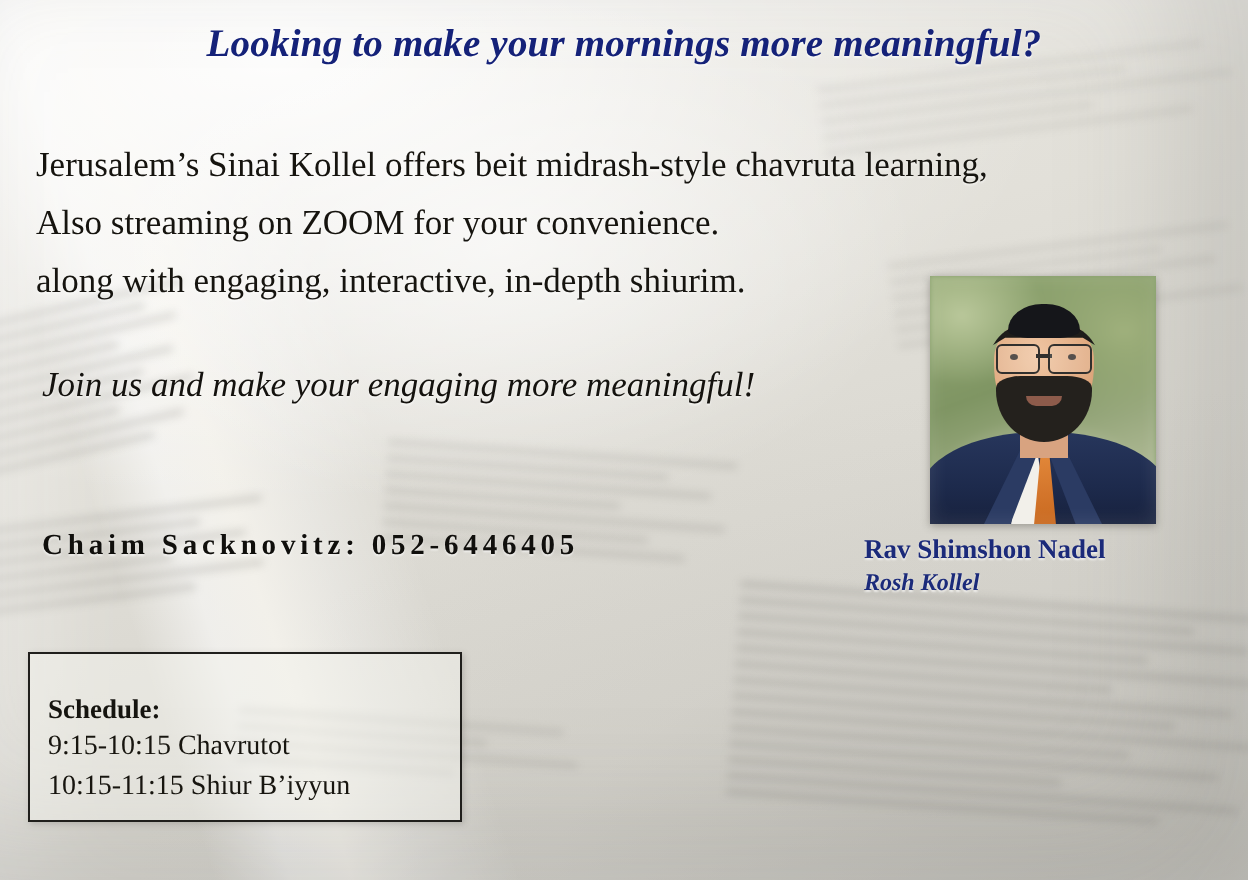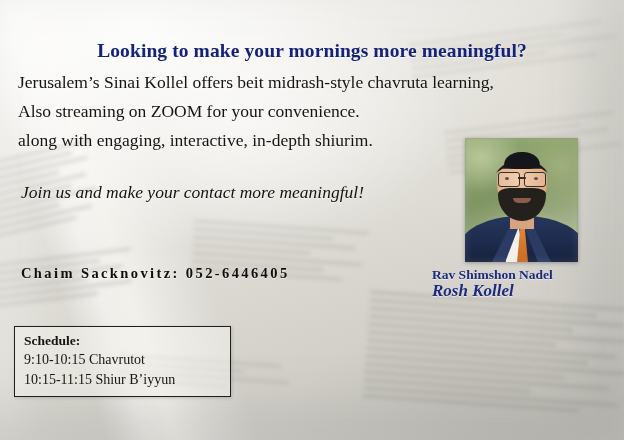--- a/index.html
+++ b/index.html
@@ -26,22 +26,22 @@
   .txblock.tilt{transform:rotate(-7deg);}
   .txblock.tilt2{transform:rotate(-13deg);}
   .txblock.tilt3{transform:rotate(4deg);}
   .gloss{position:absolute;inset:0;pointer-events:none;
     background:radial-gradient(ellipse 300px 190px at 40% 28%, rgba(255,255,255,.55),rgba(255,255,255,0) 70%);}
   .vign{position:absolute;inset:0;pointer-events:none;
     box-shadow:inset -38px -26px 60px rgba(120,118,112,.22), inset 20px 12px 50px rgba(255,255,255,.35);}
 
   
   .headline{
-    position:absolute;left:0;right:0;top:40px;text-align:center;
-    font-weight:bold;font-size:19.5px;
+    position:absolute;left:0;right:0;top:12px;text-align:center;
+    font-weight:bold;font-style:italic;font-size:19.5px;
     color:#152279;letter-spacing:.1px;
     text-shadow:0 1px 1px rgba(255,255,255,.7);
   }
   .body-lines{position:absolute;left:18px;top:68px;width:430px;}
   .bline{font-size:17.5px;color:#16140f;line-height:29px;white-space:nowrap;
          text-shadow:0 1px 1px rgba(255,255,255,.55);}
   .joinline{
     position:absolute;left:21px;top:182px;
     font-style:italic;font-size:17.5px;color:#14120e;white-space:nowrap;
     text-shadow:0 1px 1px rgba(255,255,255,.6);
@@ -50,21 +50,21 @@
   .cline{
     font-weight:bold;font-size:14.5px;letter-spacing:2.4px;color:#100f0c;
     line-height:25px;white-space:nowrap;
     text-shadow:0 1px 1px rgba(255,255,255,.6);
   }
 
   
   .schedule{
     position:absolute;left:14px;top:326px;width:198px;
     border:1.6px solid #201f1c;
-    padding:4px 8px 7px 9px;
+    padding:18px 8px 7px 9px;
     background:rgba(244,243,238,.50);
     box-shadow:1px 1px 3px rgba(90,88,82,.25);
   }
   .sched-title{font-weight:bold;font-size:13.5px;color:#15140f;line-height:19px;}
   .sched-row{font-size:14px;color:#17150f;line-height:19.5px;white-space:nowrap;}
 
   
   .photo-wrap{
     position:absolute;left:465px;top:138px;width:113px;height:124px;
     box-shadow:0 1px 4px rgba(80,78,72,.45);
@@ -111,21 +111,21 @@
   .gl.l{left:2px;} .gl.r{right:2px;}
   .glbridge{position:absolute;left:22px;top:5px;width:8px;height:1.6px;background:#31302e;}
   .eye{position:absolute;top:39px;width:4px;height:3px;background:#3b3430;border-radius:50%;}
   .eye.l{left:40px;} .eye.r{right:40px;}
   .photo-soft{position:absolute;inset:0;backdrop-filter:none;
     box-shadow:inset 0 0 10px rgba(255,255,255,.12);}
 
   .caption{position:absolute;left:432px;top:266px;width:192px;text-align:left;}
   .cap1{font-weight:bold;font-size:13.5px;color:#1b2a7a;line-height:17px;
         text-shadow:0 1px 1px rgba(255,255,255,.65);}
-  .cap2{font-weight:bold;font-style:italic;font-size:17px;color:#1b2a7a;line-height:16px;
+  .cap2{font-weight:bold;font-style:italic;font-size:12px;color:#1b2a7a;line-height:16px;
         text-shadow:0 1px 1px rgba(255,255,255,.65);}
 
   
   .logo{position:absolute;left:262px;top:358px;width:100px;text-align:center;}
   .logo svg{display:block;margin:0 auto;}
   .logo-text{
     margin-top:2px;font-size:13px;font-weight:bold;color:#1c1b18;
     letter-spacing:.6px;direction:rtl;
     text-shadow:0 1px 1px rgba(255,255,255,.6);
   }
@@ -207,29 +207,29 @@
   <div class="vign"></div>
 
   <div class="headline">Looking to make your mornings more meaningful?</div>
 
   <div class="body-lines">
     <div class="bline">Jerusalem’s Sinai Kollel offers beit midrash-style chavruta learning,</div>
     <div class="bline">Also streaming on ZOOM for your convenience.</div>
     <div class="bline">along with engaging, interactive, in-depth shiurim.</div>
   </div>
 
-  <div class="joinline">Join us and make your contact more meaningful!</div>
+  <div class="joinline">Join us and make your engaging more meaningful!</div>
 
   <div class="contact">
     <div class="cline">Chaim Sacknovitz: 052-6446405</div>
   </div>
 
   <div class="schedule">
     <div class="sched-title">Schedule:</div>
-    <div class="sched-row">9:10-10:15 Chavrutot</div>
+    <div class="sched-row">9:15-10:15 Chavrutot</div>
     <div class="sched-row">10:15-11:15 Shiur B’iyyun</div>
   </div>
 
   <div class="photo-wrap">
     <div class="photo">
       <div class="bg-green"></div>
       <div class="suit"></div>
       <div class="lapelL"></div>
       <div class="lapelR"></div>
       <div class="tie"></div>

